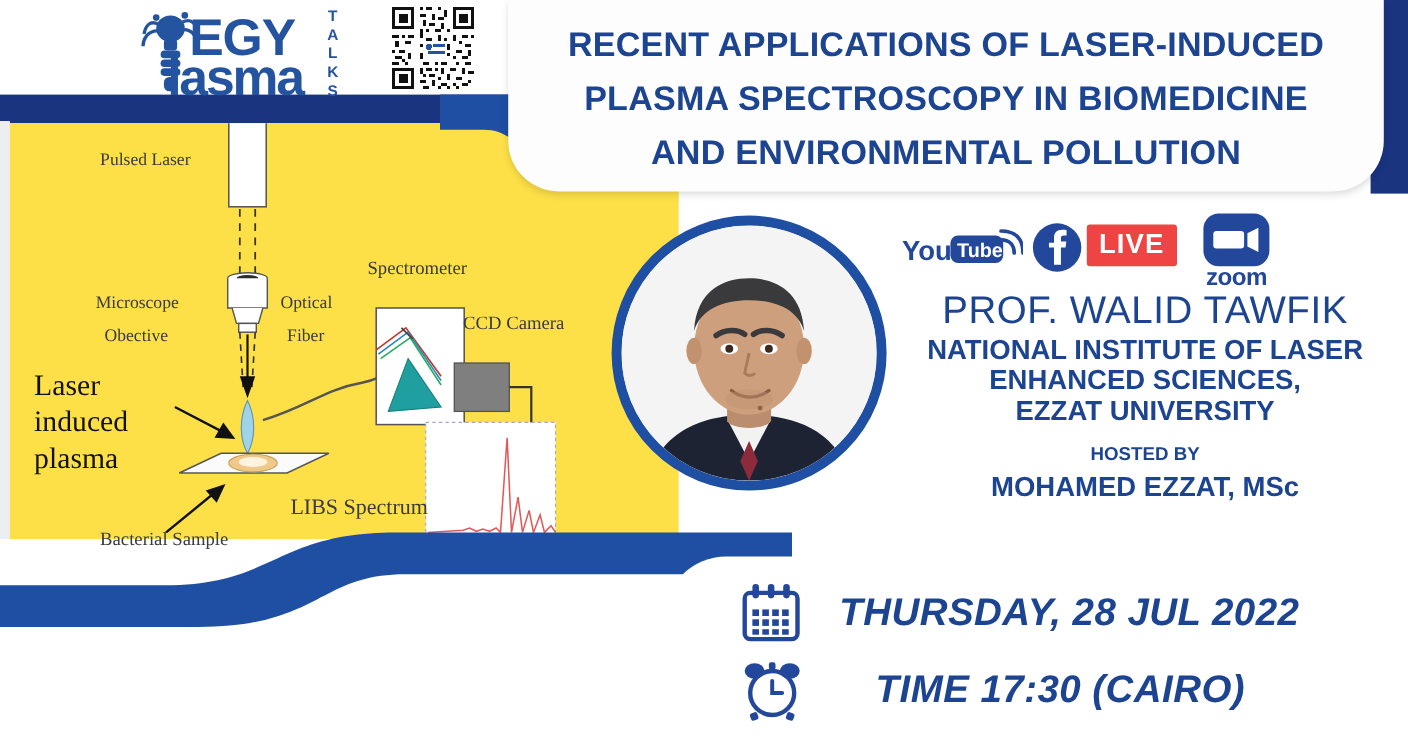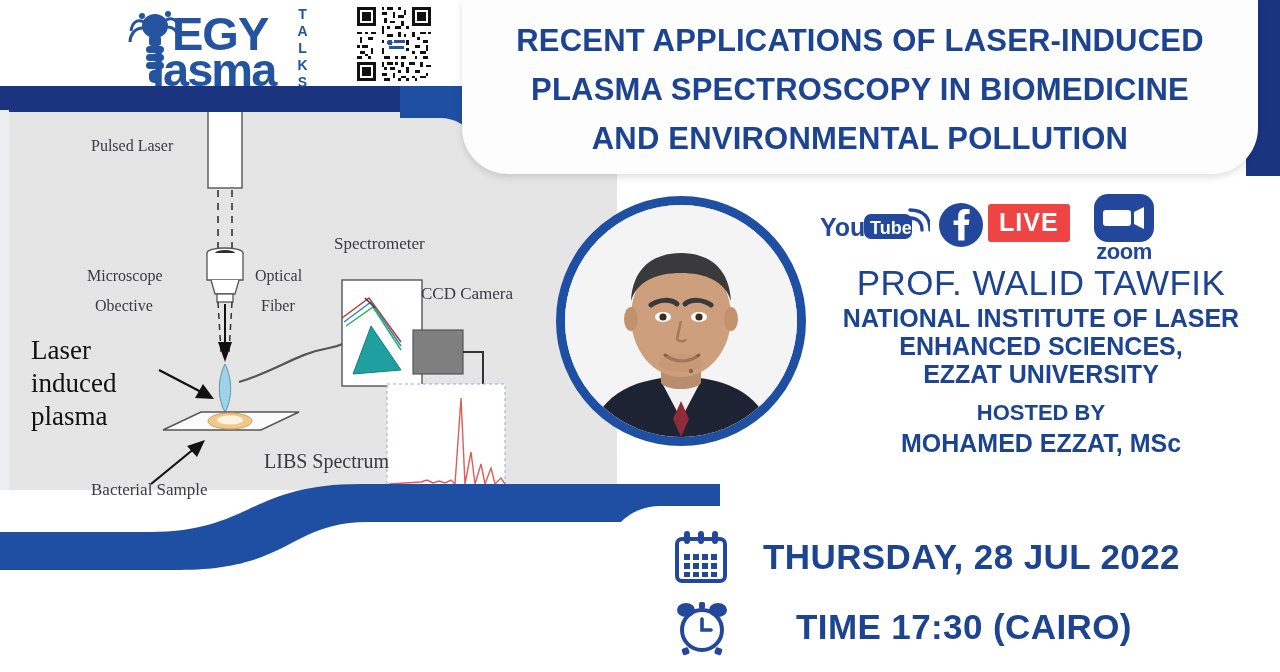--- a/index.html
+++ b/index.html
@@ -67,21 +67,21 @@
   }
   .title-line {
     font-size:31px; font-weight:bold; color:#1c4491;
     letter-spacing:0.2px; line-height:49px; text-align:center;
     white-space:nowrap;
   }
 
   
   .diagram-panel {
     position:absolute; left:9px; top:112px; width:608px; height:378px;
-    background:#e5e5e5; z-index:4;
+    background:#fde047; z-index:4;
   }
   .dlabel {
     position:absolute; font-family:"Liberation Serif", serif;
     color:#3a3a42; white-space:nowrap;
   }
   .dlabel-big {
     position:absolute; font-family:"Liberation Serif", serif;
     color:#111111; font-size:27px; line-height:33px; white-space:nowrap;
   }
 
@@ -111,27 +111,27 @@
     color:#23479b; font-size:22px; font-weight:bold; letter-spacing:-0.5px;
   }
 
   
   .speaker {
     position:absolute; left:806px; top:262px; width:470px;
     text-align:center; z-index:7; color:#1c4491;
   }
   .sp-name { font-size:35px; font-weight:normal; letter-spacing:0.5px; line-height:42px; }
   .sp-aff  { font-size:25px; font-weight:bold; line-height:28px; }
-  .sp-host { font-size:22px; font-weight:bold; line-height:30px; margin-top:10px; }
+  .sp-host { font-size:17px; font-weight:bold; line-height:30px; margin-top:10px; }
   .sp-hostname { font-size:25px; font-weight:bold; line-height:30px; }
 
   
   .dt-panel {
     position:absolute; left:604px; top:506px; width:676px; height:166px;
-    background:#ffffff; border-top-left-radius:56px; z-index:6;
+    background:#ffffff; border-top-left-radius:56px; z-index:6;font-style:italic;
   }
   .dt-row { position:absolute; display:flex; align-items:center; }
   .dt-text {
     color:#1c4491; font-weight:bold; font-size:35px; letter-spacing:0.4px;
     white-space:nowrap;
   }
 
   .ico { display:block; }
 </style>
 </head>

